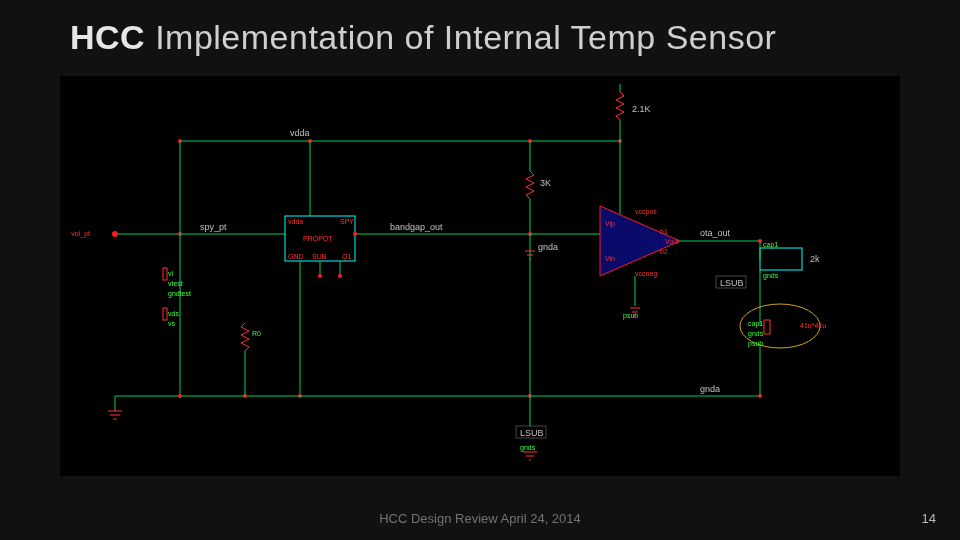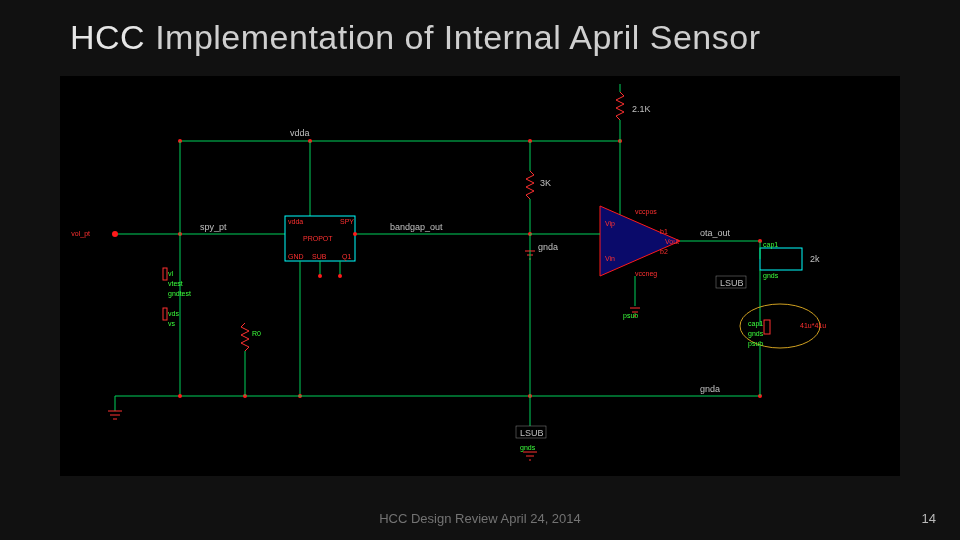--- a/index.html
+++ b/index.html
@@ -1,39 +1,39 @@
 <!DOCTYPE html>
 <html><head>
 <meta charset="utf-8">
 <style>
 html,body{margin:0;padding:0;width:960px;height:540px;background:#111;font-family:"Segoe UI Light","Segoe UI",Arial,sans-serif;overflow:hidden}
 .slide{position:relative;width:960px;height:540px}
 .title{position:absolute;left:70px;top:18px;font-size:34px;color:#cfcfcf;letter-spacing:.5px}
-.title .bold{font-weight:400;color:#e6e6e6}
+.title .bold{font-weight:700;color:#e6e6e6}
 .footer-text{position:absolute;bottom:14px;left:0;width:100%;text-align:center;color:#737373;font-size:13px}
 .page-num{position:absolute;right:24px;bottom:14px;color:#b9b9b9;font-size:13px}
 .schematic{position:absolute;left:60px;top:76px;width:840px;height:400px;background:#000}
 .wire{stroke:#00d05a;stroke-width:1;fill:none}
 .node{fill:#ff1a1a}
 .box{fill:none;stroke:#00ffff;stroke-width:1}
 .opamp{fill:#0a0a6a;stroke:#ff1a1a;stroke-width:1}
 .lbl{fill:#c0c0c0;font-size:9px;font-family:Arial,sans-serif}
 .lbl-g{fill:#3cff3c;font-size:7px;font-family:Arial,sans-serif}
 .lbl-r{fill:#ff3030;font-size:7px;font-family:Arial,sans-serif}
 .gnd{stroke:#ff3030;stroke-width:1;fill:none}
 .res{stroke:#ff3030;stroke-width:1;fill:none}
 .anno{fill:none;stroke:#d0a020;stroke-width:1}
 </style>
 </head>
 <body>
 
 <div class="slide">
   <div class="title">
     <span class="bold">HCC</span>
-    <span>Implementation of Internal April Sensor</span>
+    <span>Implementation of Internal Temp Sensor</span>
   </div>
 
   <div class="schematic">
     <svg width="840" height="400">
 
       <line class="wire" x1="120" y1="65" x2="560" y2="65"></line>
       <text class="lbl" x="230" y="60">vdda</text>
       <circle class="node" cx="120" cy="65" r="2"></circle>
       <circle class="node" cx="250" cy="65" r="2"></circle>
       <circle class="node" cx="470" cy="65" r="2"></circle>

